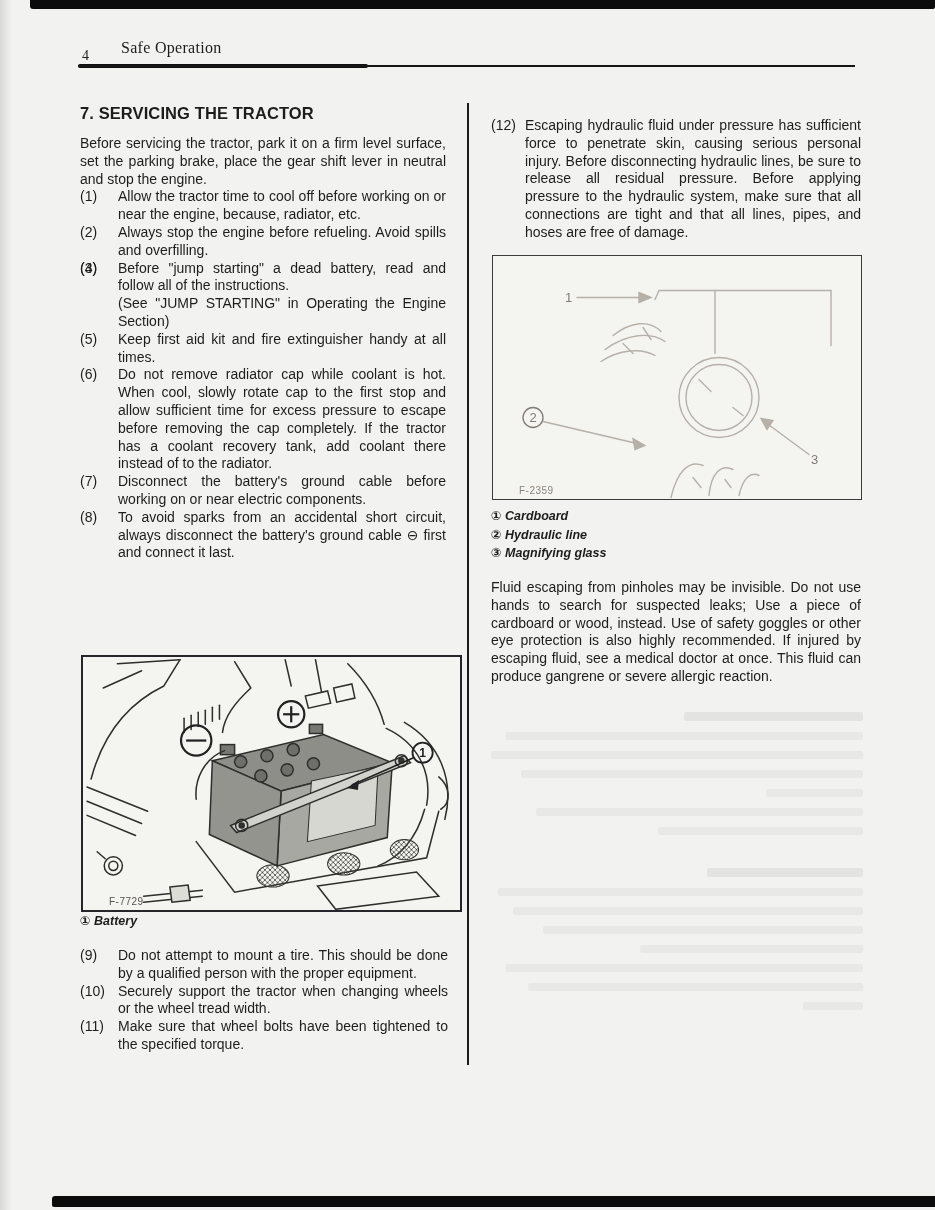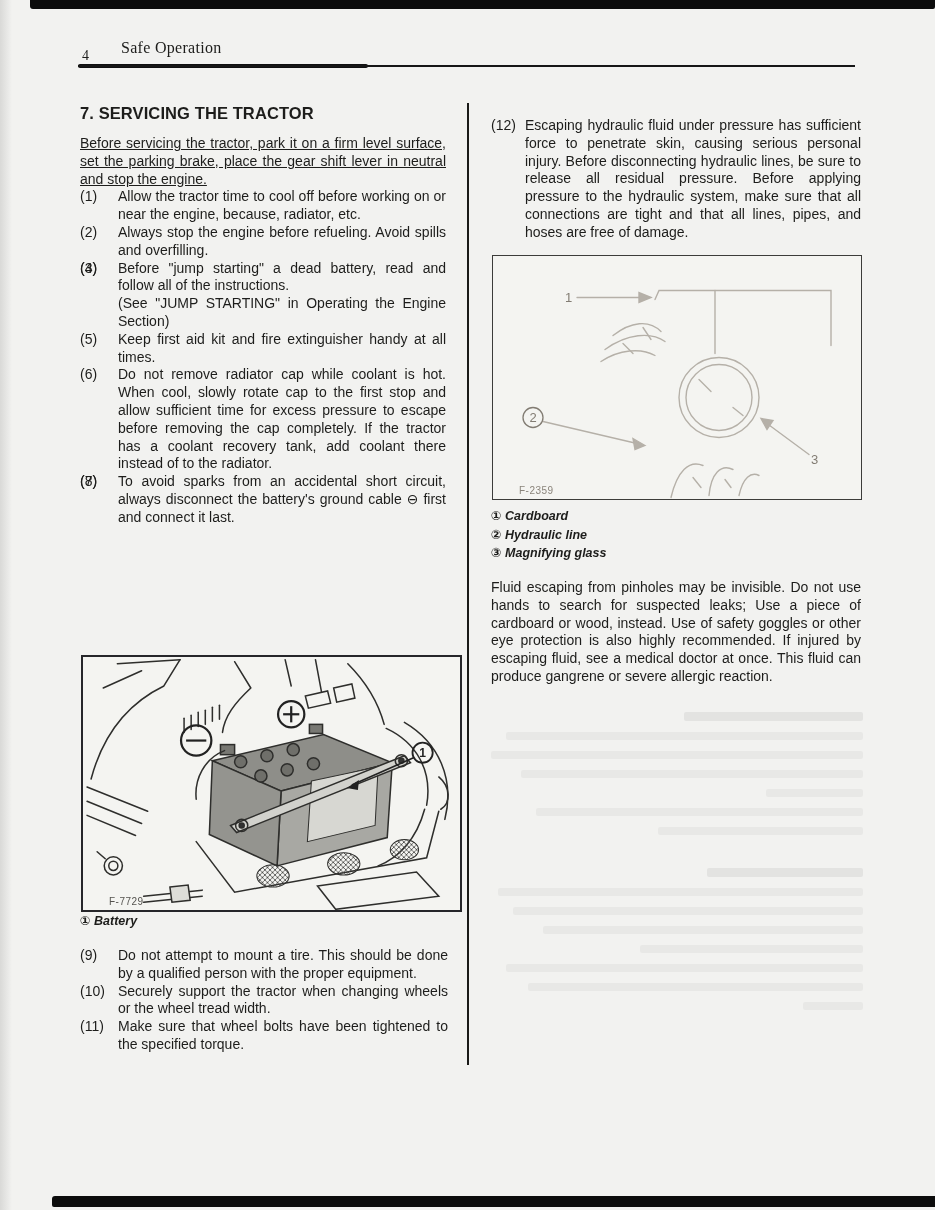--- a/index.html
+++ b/index.html
@@ -47,21 +47,21 @@
   <div class="scan-bar-bottom"></div>
 
   <div class="hdr-num">4</div>
   <div class="hdr-title">Safe Operation</div>
   <div class="hdr-rule-a"></div>
   <div class="hdr-rule-b"></div>
   <div class="col-divider"></div>
 
   <div class="block" style="left:80px;top:104px;width:366px;">
     <h1 class="section-title">7. SERVICING THE TRACTOR</h1>
-    <p class="par" style="margin:12px 0 0 0;text-decoration:underline;">Before servicing the tractor, park it on a firm level surface, set the parking brake, place the gear shift lever in neutral and stop the engine.</p>
+    <p class="par" style="margin:12px 0 0 0;">Before servicing the tractor, park it on a firm level surface, set the parking brake, place the gear shift lever in neutral and stop the engine.</p>
     <div class="item">
       <span class="num">(1)</span>
       <span class="txt">Allow the tractor time to cool off before working on or near the engine, because, radiator, etc.</span>
     </div>
     <div class="item">
       <span class="num">(2)</span>
       <span class="txt">Always stop the engine before refueling. Avoid spills and overfilling.</span>
     </div>
     <div class="item">
       <span class="num">(3)</span>
@@ -74,20 +74,21 @@
     <div class="item">
       <span class="num">(5)</span>
       <span class="txt">Keep first aid kit and fire extinguisher handy at all times.</span>
     </div>
     <div class="item">
       <span class="num">(6)</span>
       <span class="txt">Do not remove radiator cap while coolant is hot. When cool, slowly rotate cap to the first stop and allow sufficient time for excess pressure to escape before removing the cap completely. If the tractor has a coolant recovery tank, add coolant there instead of to the radiator.</span>
     </div>
     <div class="item">
       <span class="num">(7)</span>
+      <span class="txt">Disconnect the battery's ground cable before working on or near electric components.</span>
     </div>
     <div class="item">
       <span class="num">(8)</span>
       <span class="txt">To avoid sparks from an accidental short circuit, always disconnect the battery's ground cable ⊖ first and connect it last.</span>
     </div>
   </div>
 
   <div class="figure figure1">
     <svg viewBox="0 0 373 249">
       <defs>

